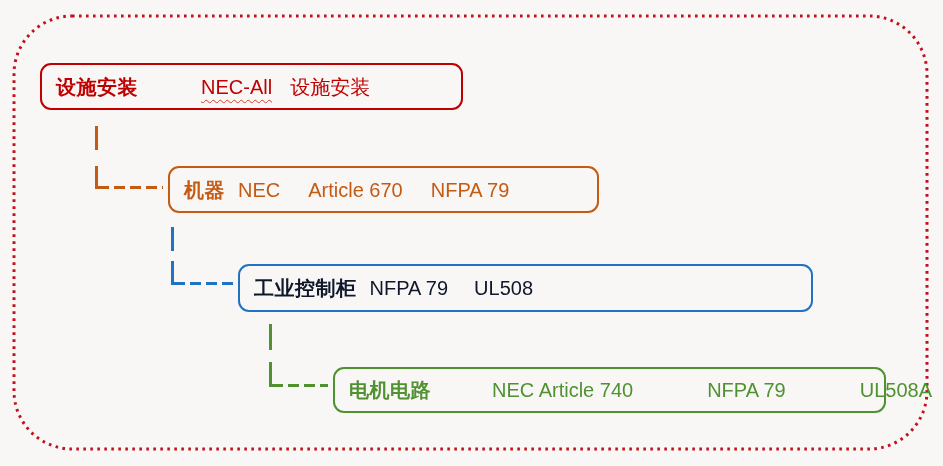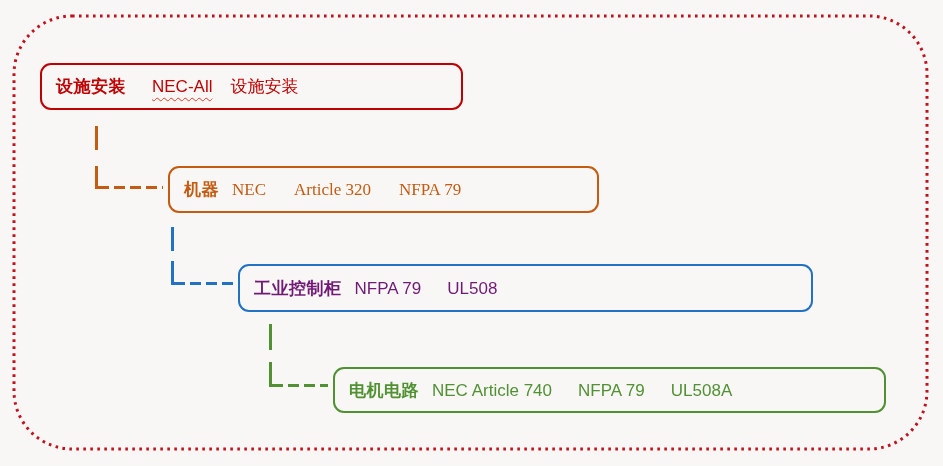--- a/index.html
+++ b/index.html
@@ -9,21 +9,21 @@
 
   .outer-border { position: absolute; left: 0; top: 0; }
 
   .node {
     position: absolute;
     display: flex;
     align-items: center;
     border: 2.5px solid #888;
     border-radius: 11px;
     padding: 4px 14px;
-    font-size: 17px;
+    font-size: 20px;
     line-height: 1;
     white-space: nowrap;
     background: transparent;
   }
   .node-title { font-weight: bold; margin-right: 13px; letter-spacing: 0.5px; }
   .ref { font-weight: normal; }
   .ref ~ .ref { margin-left: 26px; }
 
   .n1 { left: 40px;  top: 63px;  width: 423px; height: 47px; }
   .n1 .node-title { margin-right: 26px; }
@@ -64,49 +64,49 @@
 <body>
 
 <div class="canvas" style="background: rgb(248, 247, 246);">
 
   <svg class="outer-border" width="943" height="466" aria-hidden="true">
     <rect x="14" y="16" width="913" height="433" rx="58" ry="58" fill="none" stroke-width="3" stroke-dasharray="2.6 4.4" stroke="#c3111c"></rect>
   </svg>
 
   <div class="node n1" style="color: rgb(192, 0, 0); border-color: rgb(192, 0, 0);">
     <span class="node-title">设施安装</span>
-    <span class="ref squiggle" style="text-decoration-color: rgb(224, 58, 40);">NEC-All</span>
+    <span class="ref squiggle" style="text-decoration-color: rgb(224, 58, 40); margin-left: 37px;">NEC-All</span>
     <span class="ref">设施安装</span>
   </div>
 
   <div class="stub c1-stub" style="background: rgb(197, 90, 17);"></div>
   <div class="elbow-v c1-elbow" style="background: rgb(197, 90, 17);"></div>
   <div class="dashes c1-dashes" style="--dc: #c55a11;"></div>
 
-  <div class="node n2" style="color: rgb(197, 90, 17); border-color: rgb(197, 90, 17); font-family: Liberation Serif, serif;">
+  <div class="node n2" style="color: rgb(197, 90, 17); border-color: rgb(197, 90, 17);">
     <span class="node-title">机器</span>
     <span class="ref">NEC</span>
-    <span class="ref">Article 320</span>
+    <span class="ref">Article 670</span>
     <span class="ref">NFPA 79</span>
   </div>
 
   <div class="stub c2-stub" style="background: rgb(34, 114, 195);"></div>
   <div class="elbow-v c2-elbow" style="background: rgb(34, 114, 195);"></div>
   <div class="dashes c2-dashes" style="--dc: #2272c3;"></div>
 
-  <div class="node n3" style="color: #701a75; border-color: rgb(34, 114, 195);">
+  <div class="node n3" style="color: #0f172a; border-color: rgb(34, 114, 195);">
     <span class="node-title">工业控制柜</span>
     <span class="ref">NFPA 79</span>
     <span class="ref">UL508</span>
   </div>
 
   <div class="stub c3-stub" style="background: rgb(80, 145, 50);"></div>
   <div class="elbow-v c3-elbow" style="background: rgb(80, 145, 50);"></div>
   <div class="dashes c3-dashes" style="--dc: #509132;"></div>
 
-  <div class="node n4" style="color: rgb(80, 145, 50); border-color: rgb(80, 145, 50);">
+  <div class="node n4" style="color: rgb(80, 145, 50); border-color: rgb(80, 145, 50); gap: 48px;">
     <span class="node-title">电机电路</span>
     <span class="ref">NEC Article 740</span>
     <span class="ref">NFPA 79</span>
     <span class="ref">UL508A</span>
   </div>
 
 </div>
 
 </body></html>

